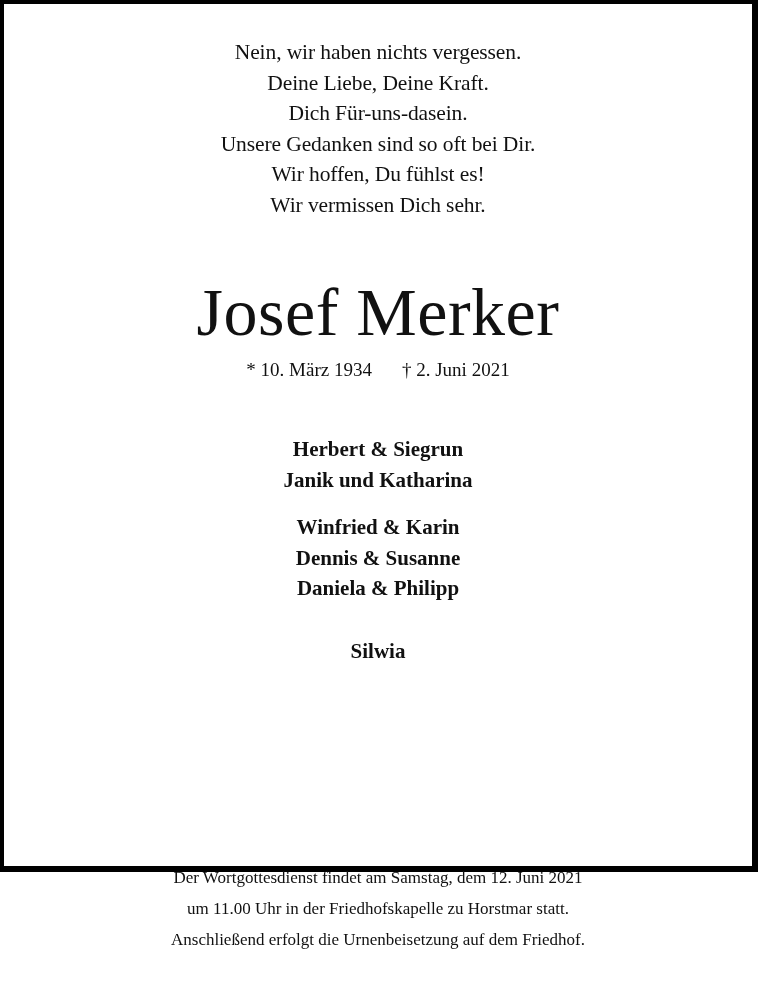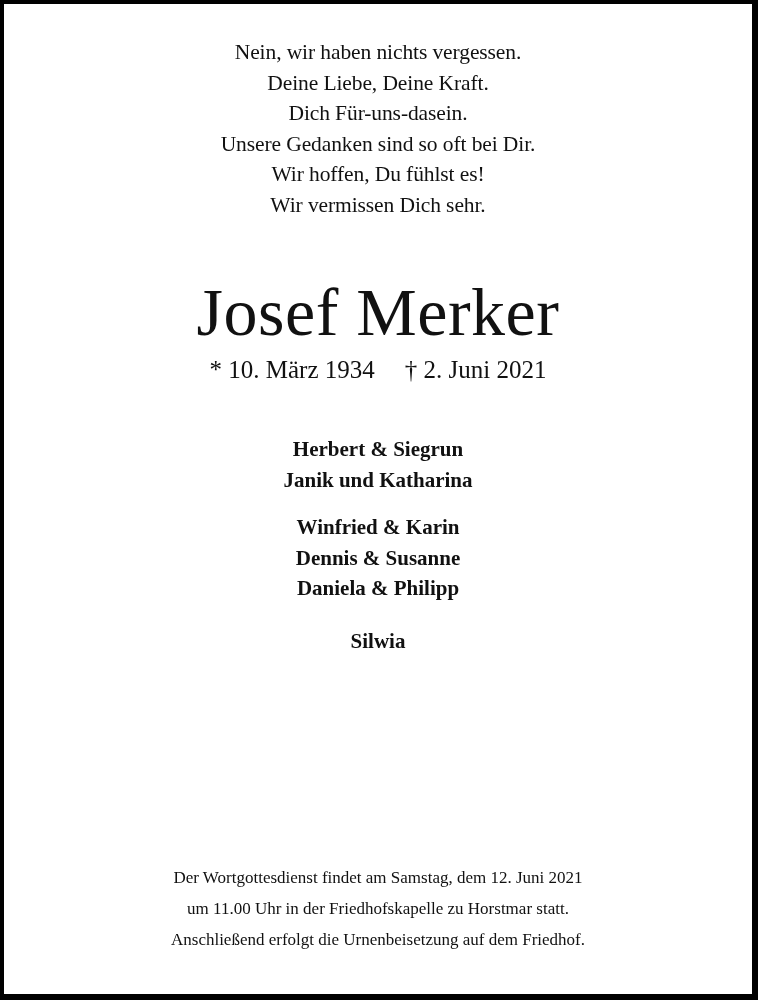--- a/index.html
+++ b/index.html
@@ -10,21 +10,21 @@
     body {
       width: 758px;
       height: 1000px;
       overflow: hidden;
     }
     .frame {
       position: absolute;
       left: 0;
       top: 0;
       width: 758px;
-      height: 1000px;
+      height: 872px;
       box-sizing: border-box;
       border-top: 4px solid #000;
       border-left: 4px solid #000;
       border-right: 6px solid #000;
       border-bottom: 6px solid #000;
       background: #fff;
       font-family: "Liberation Serif", "DejaVu Serif", serif;
       color: #111;
       text-align: center;
     }
@@ -45,37 +45,37 @@
       top: 276px;
       font-size: 68px;
       line-height: 64px;
       letter-spacing: 0.5px;
     }
     .dates {
       position: absolute;
       left: 0;
       right: 0;
       top: 352px;
-      font-size: 25px;
+      font-size: 19px;
       line-height: 28px;
       white-space: pre;
     }
     .dates .gap { display: inline-block; width: 30px; }
     .family {
       position: absolute;
       left: 0;
       right: 0;
       top: 430px;
       font-size: 21px;
       font-weight: bold;
       line-height: 30.5px;
     }
     .group { margin-bottom: 17px; }
     .group div { white-space: nowrap; }
-    .group.last { margin-top: 22px; }
+    .group.last { margin-top: 32px; }
     .notice {
       position: absolute;
       left: 0;
       right: 0;
       top: 858px;
       font-size: 17px;
       line-height: 31px;
     }
     .notice div { white-space: nowrap; }
     .notice .after { }

